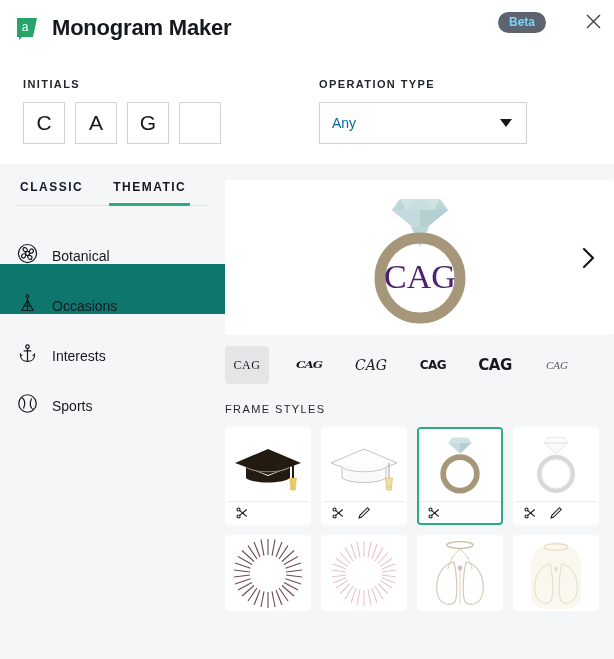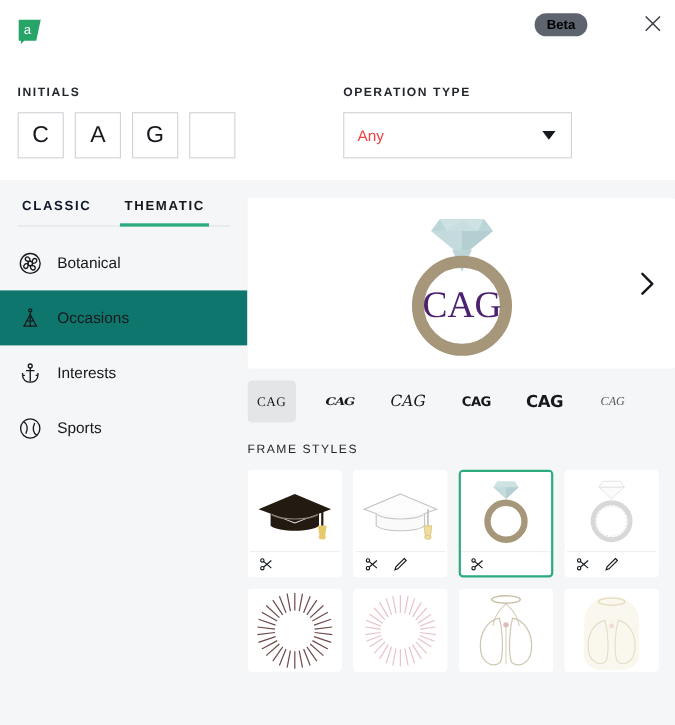--- a/index.html
+++ b/index.html
@@ -26,24 +26,24 @@
     margin-right: 12px;
   }
   .app-title {
     font-size: 22px;
     font-weight: bold;
     color: #15181c;
     letter-spacing: -0.2px;
   }
   .beta-badge {
     position: absolute;
-    right: 80px;
+    right: 68px;
     top: 12px;
     background: #5d6470;
-    color: #000000;
+    color: #7dd3fc;
     font-size: 12px;
     font-weight: bold;
     padding: 4px 11px 5px;
     border-radius: 11px;
     line-height: 1;
   }
   .close-btn {
     position: absolute;
     right: 8px;
     top: 8px;
@@ -53,21 +53,21 @@
     color: #3d4147;
   }
 
   
   .controls {
     display: flex;
     padding: 22px 16px 20px 16px;
     background: #ffffff;
   }
   .field-group { display: flex; flex-direction: column; }
-  .field-group.initials { width: 296px; }
+  .field-group.initials { width: 296px; margin-left: 7px; }
   .field-label {
     font-size: 11px;
     font-weight: bold;
     letter-spacing: 1.4px;
     color: #23262b;
     margin-bottom: 12px;
   }
   .initial-boxes { display: flex; gap: 10px; }
   .initial-box {
     width: 42px; height: 42px;
@@ -81,21 +81,21 @@
   }
   .select-wrap {
     width: 208px; height: 42px;
     border: 1px solid #cfd2d6;
     background: #ffffff;
     display: flex; align-items: center;
     padding: 0 12px;
     position: relative;
     cursor: pointer;
   }
-  .select-value { font-size: 14px; color: #ef4444; }
+  .select-value { font-size: 14px; color: #0369a1; }
   .caret {
     position: absolute; right: 14px; top: 50%;
     transform: translateY(-50%);
     width: 0; height: 0;
     border-left: 6px solid transparent;
     border-right: 6px solid transparent;
     border-top: 8px solid #15181c;
   }
 
   
@@ -125,21 +125,21 @@
     color: #0f172a;
     cursor: pointer;
     border-bottom: 3px solid transparent;
     margin-bottom: -1px;
   }
   .tab + .tab { margin-left: 22px; }
   .tab.active { color: #15181c; border-bottom-color: #2bab7e; }
 
   .cat-list { margin-top: 8px; }
   .cat-item {
-    display: flex; align-items: center;
+    display: flex; align-items: flex-end;
     height: 50px;
     padding: 0 16px;
     cursor: pointer;
   }
   .cat-item.selected { background: #0f766e; }
   .cat-icon {
     width: 22px; height: 22px;
     margin-right: 14px;
     display: flex; align-items: center; justify-content: center;
     flex: 0 0 auto;
@@ -241,20 +241,21 @@
 </head>
 <body>
 
 <div class="header">
   <div class="logo-mark">
     <svg width="26" height="26" viewBox="0 0 26 26">
       <path d="M3 3 H23 L19 22 H8 L5 25 L5 22 H3 Z" fill="#27a569"></path>
       <text x="11" y="16" font-family="Liberation Sans, sans-serif" font-size="12" fill="#ffffff" text-anchor="middle">a</text>
     </svg>
   </div>
+  <div class="app-title">Monogram Maker</div>
   <div class="beta-badge">Beta</div>
   <div class="close-btn">
     <svg width="15" height="15" viewBox="0 0 15 15">
       <path d="M1 1 L14 14 M14 1 L1 14" stroke="#3d4147" stroke-width="1.4" fill="none"></path>
     </svg>
   </div>
 </div>
 
 <div class="controls">
   <div class="field-group initials">

